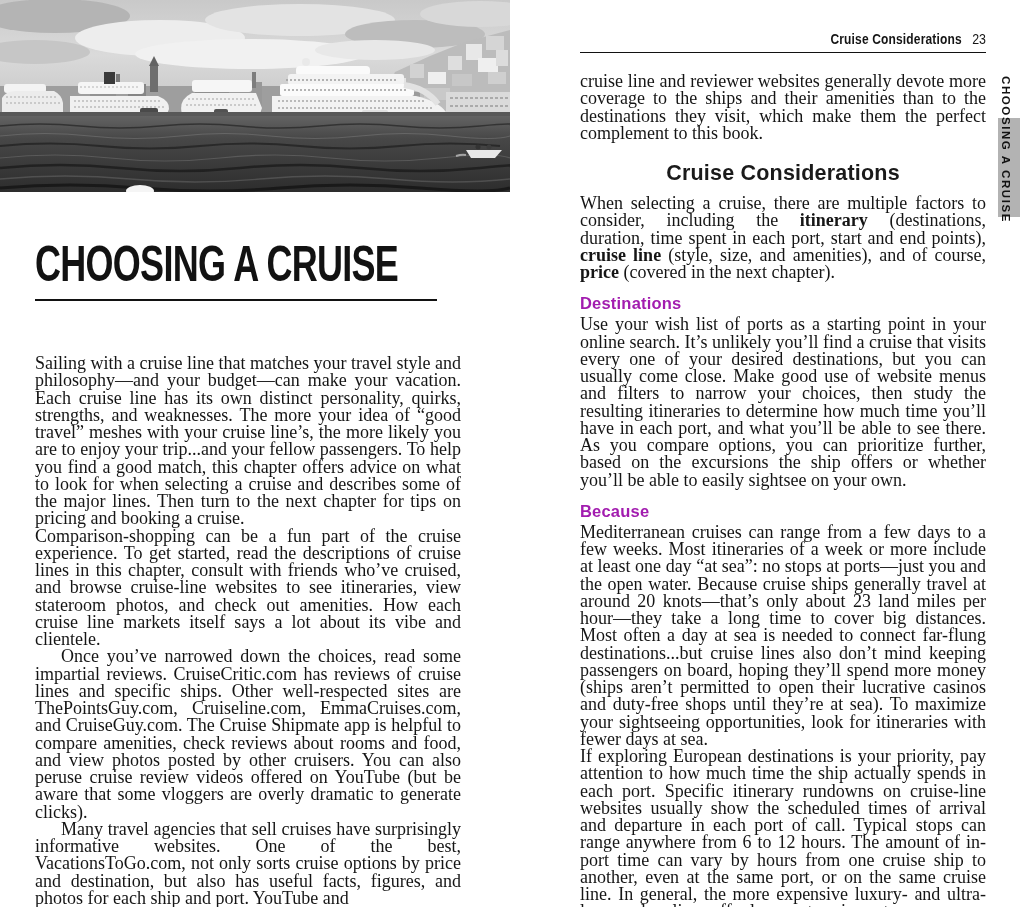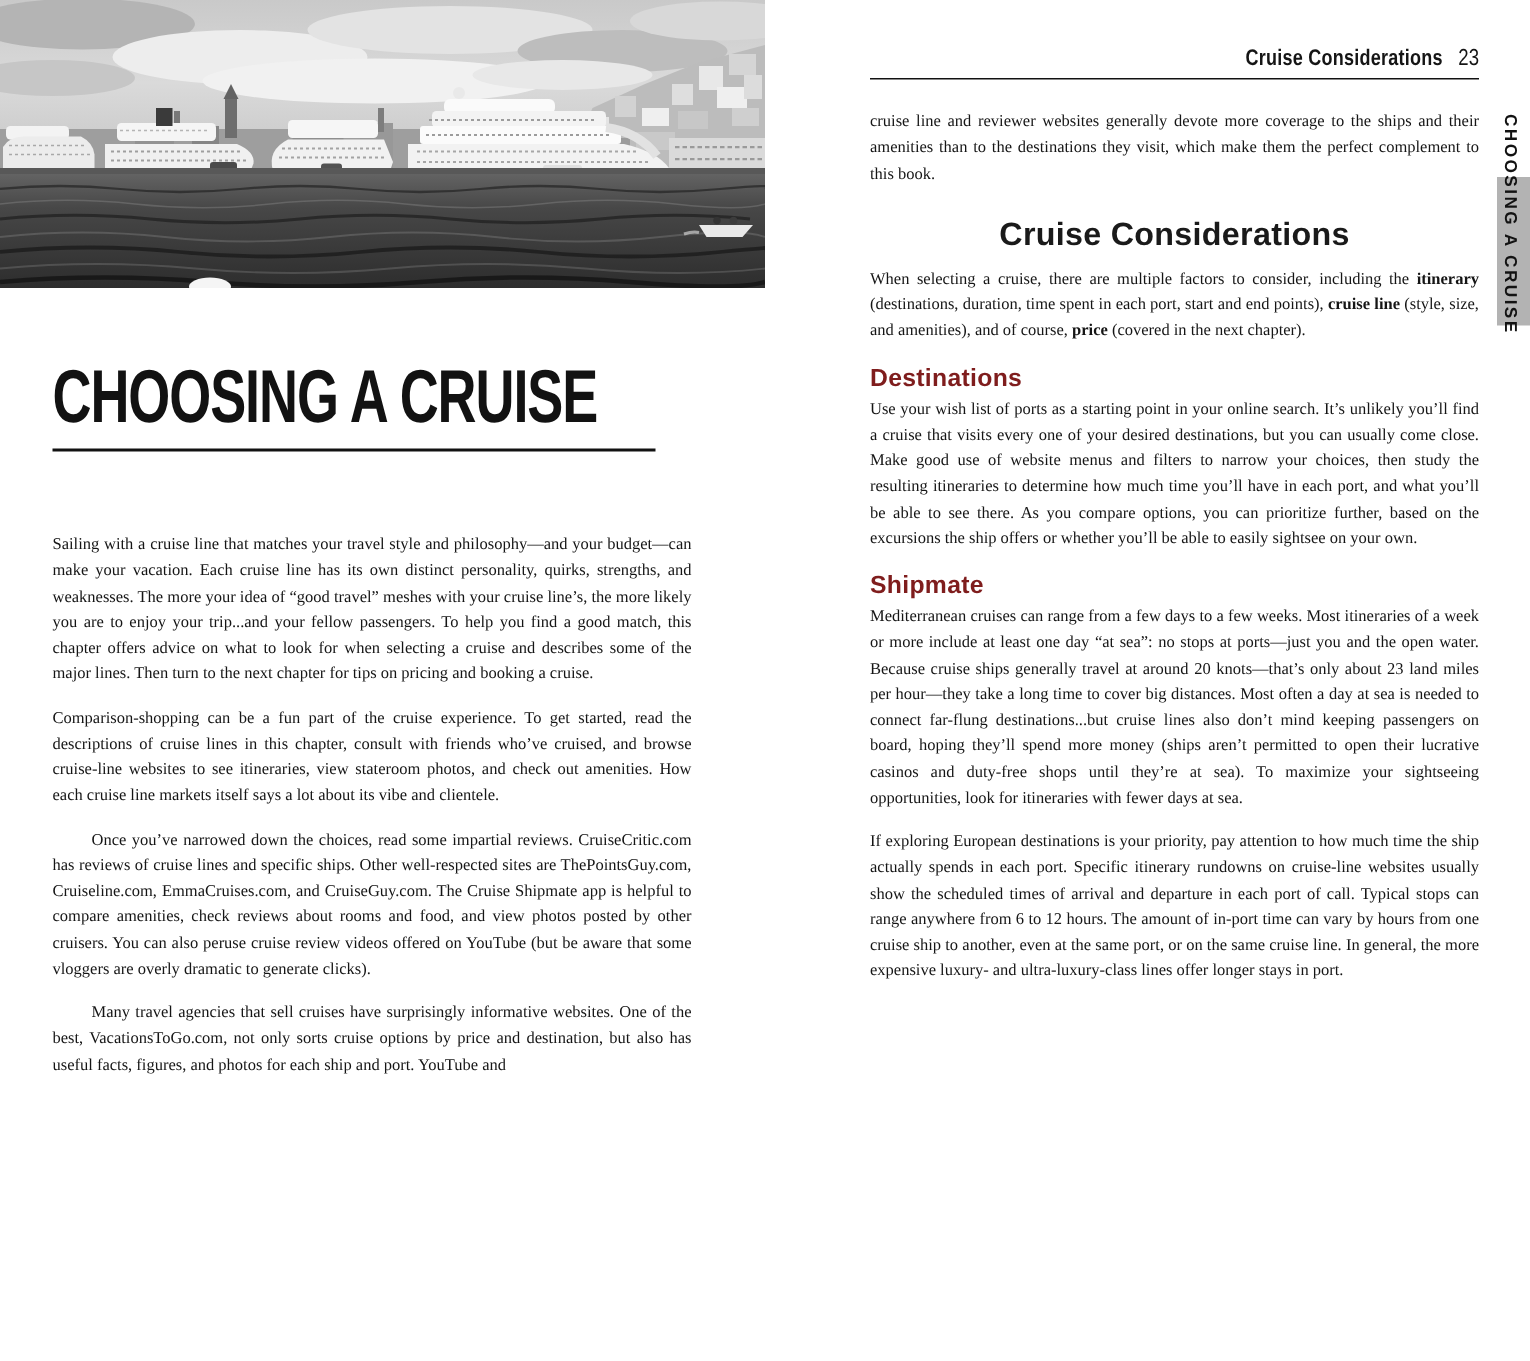--- a/index.html
+++ b/index.html
@@ -14,31 +14,31 @@
   
   .left-col { position:absolute; left:35px; top:239px; width:426px; }
   .chapter-title {
     font-family:"Liberation Sans", sans-serif; font-weight:700; font-size:50px;
     line-height:1; letter-spacing:-1px; white-space:nowrap;
     transform:scaleX(0.72); transform-origin:0 50%; color:#121212;
   }
   .title-rule { margin-top:10px; width:402px; border-bottom:2.5px solid #121212; }
   .intro-gap { height:54px; }
 
-  p.body { font-size:11px; line-height:17.25px; text-align:justify; margin:0; }
-  p.body + p.body { margin-top:12px; }
+  p.body { font-size:18px; line-height:17.25px; text-align:justify; margin:0; }
+  p.body + p.body { margin-top:0; }
   .indent { text-indent:26px; }
 
   .section-head {
     font-family:"Liberation Sans", sans-serif; font-weight:700; font-size:21.5px;
     letter-spacing:0.2px; text-align:center; color:#1a1a1a; margin:19px 0 9px 0;
   }
   .sub-head {
     font-family:"Liberation Sans", sans-serif; font-weight:700; font-size:16.5px;
-    letter-spacing:0.2px; color:#7f1d1d; margin:13px 0 3px 0;
+    letter-spacing:0.2px; color:#a21caf; margin:13px 0 3px 0;
   }
 
   
   .right-col { position:absolute; left:580px; top:30px; width:406px; }
   .running-head {
     display:flex; justify-content:flex-end; align-items:baseline; gap:13px;
     font-family:"Liberation Sans", sans-serif; white-space:nowrap;
     transform:scaleX(0.8); transform-origin:100% 50%;
   }
   .rh-title { font-weight:700; font-size:15px; letter-spacing:0.2px; }
@@ -192,21 +192,21 @@
 
     <p class="body">cruise line and reviewer websites generally devote more coverage to the ships and their amenities than to the destinations they visit, which make them the perfect complement to this book.</p>
 
     <h2 class="section-head">Cruise Considerations</h2>
 
     <p class="body"><span>When selecting a cruise, there are multiple factors to consider, including the </span><span class="bt">itinerary</span><span> (destinations, duration, time spent in each port, start and end points), </span><span class="bt">cruise line</span><span> (style, size, and amenities), and of course, </span><span class="bt">price</span><span> (covered in the next chapter).</span></p>
 
     <h3 class="sub-head">Destinations</h3>
     <p class="body">Use your wish list of ports as a starting point in your online search. It’s unlikely you’ll find a cruise that visits every one of your desired destinations, but you can usually come close. Make good use of website menus and filters to narrow your choices, then study the resulting itineraries to determine how much time you’ll have in each port, and what you’ll be able to see there. As you compare options, you can prioritize further, based on the excursions the ship offers or whether you’ll be able to easily sightsee on your own.</p>
 
-    <h3 class="sub-head">Shipmate</h3>
+    <h3 class="sub-head">Because</h3>
     <p class="body">Mediterranean cruises can range from a few days to a few weeks. Most itineraries of a week or more include at least one day “at sea”: no stops at ports—just you and the open water. Because cruise ships generally travel at around 20 knots—that’s only about 23 land miles per hour—they take a long time to cover big distances. Most often a day at sea is needed to connect far-flung destinations...but cruise lines also don’t mind keeping passengers on board, hoping they’ll spend more money (ships aren’t permitted to open their lucrative casinos and duty-free shops until they’re at sea). To maximize your sightseeing opportunities, look for itineraries with fewer days at sea.</p>
 
     <p class="body">If exploring European destinations is your priority, pay attention to how much time the ship actually spends in each port. Specific itinerary rundowns on cruise-line websites usually show the scheduled times of arrival and departure in each port of call. Typical stops can range anywhere from 6 to 12 hours. The amount of in-port time can vary by hours from one cruise ship to another, even at the same port, or on the same cruise line. In general, the more expensive luxury- and ultra-luxury-class lines offer longer stays in port.</p>
   </div>
 
   <div class="tab-box"></div>
   <div class="tab-label">CHOOSING A CRUISE</div>
 
 </div>
 

